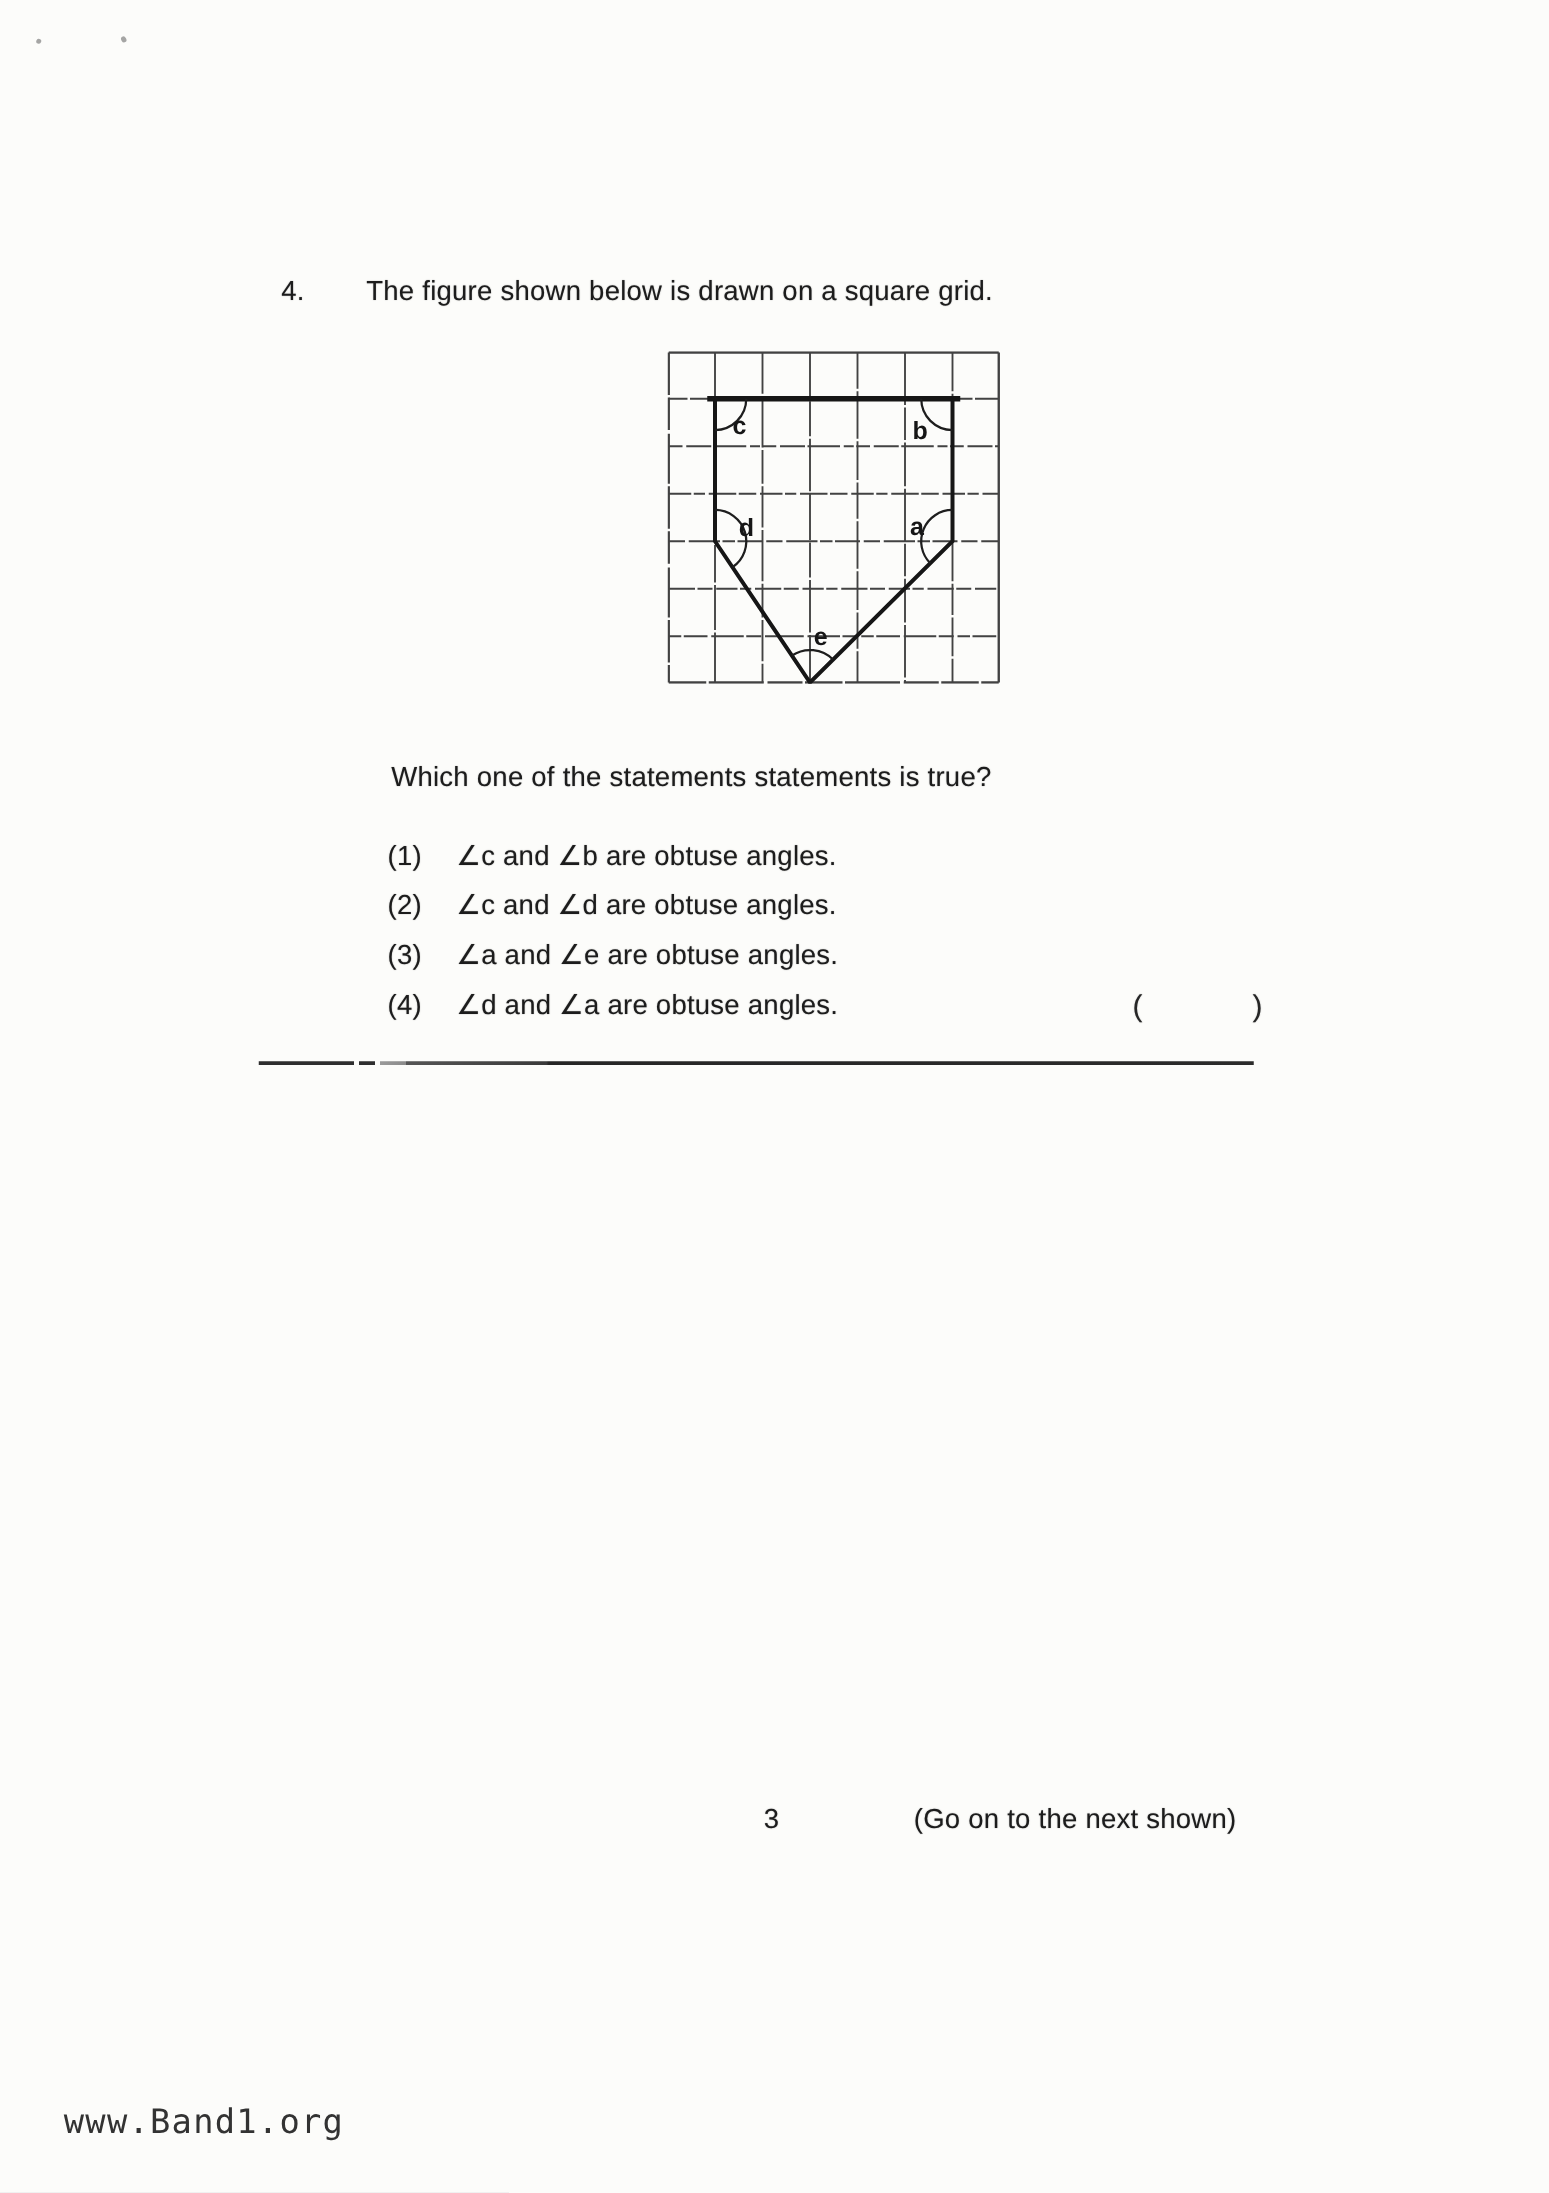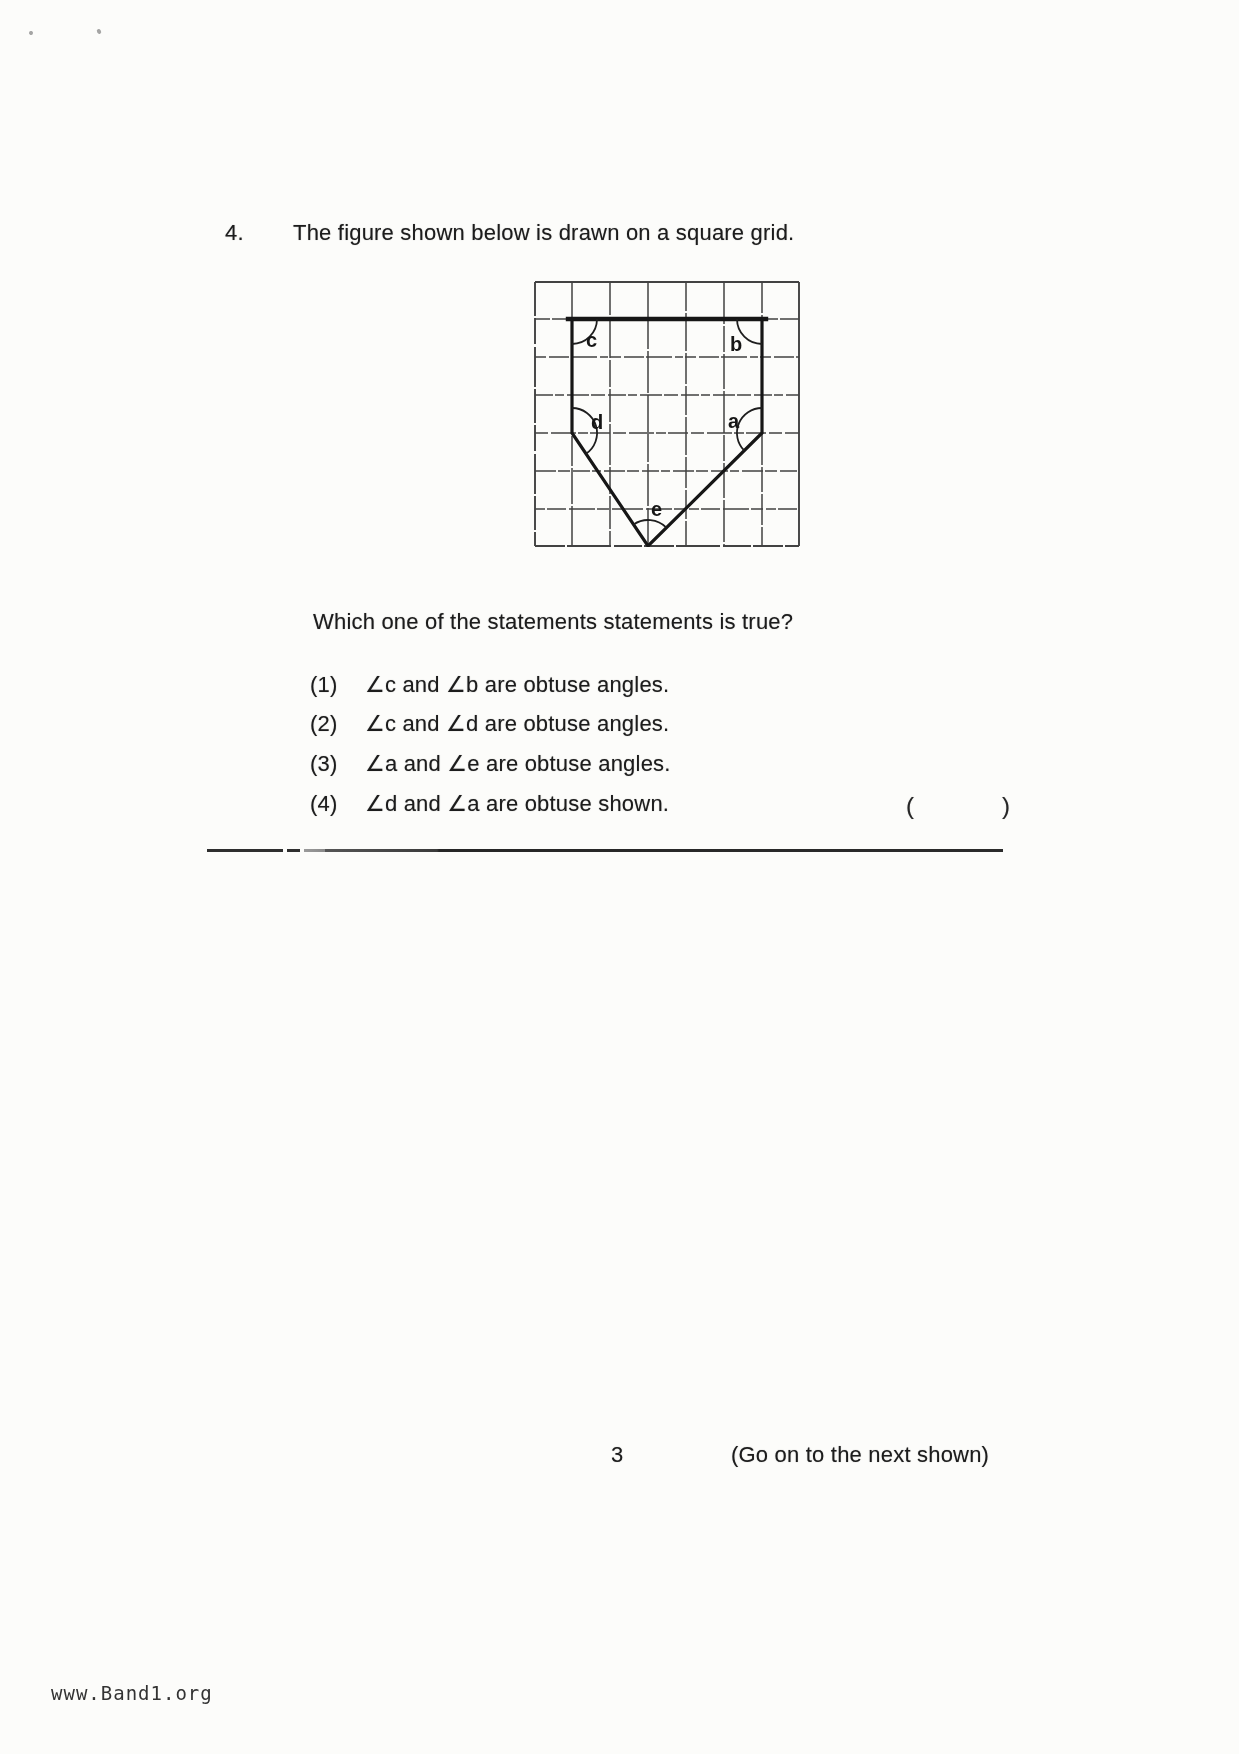--- a/index.html
+++ b/index.html
@@ -46,21 +46,21 @@
       rgba(0,0,0,0) 93px,rgba(0,0,0,0) 97px,
       #9a9a9a 97px,#8a8a8a 118px,
       #555555 118px,#3a3a3a 230px,
       #262626 232px,#2b2b2b 100%);
   }
   .pagenum{left:611px;top:1441px;}
   .continue-note{left:731px;top:1441px;}
   .watermark{
     position:absolute;left:51px;top:1682px;
     font-family:"DejaVu Sans Mono", monospace;
-    font-size:19px;color:#333;letter-spacing:1px;
+    font-size:27px;color:#333;letter-spacing:1px;
     white-space:nowrap;
   }
   svg text{
     font-family:"Liberation Sans", sans-serif;
     font-size:20px;font-weight:700;fill:#161616;
   }
 </style>
 </head>
 <body>
 
@@ -120,21 +120,21 @@
   <div class="scan-text opt opt1">
     <span class="optlabel">(1)</span><span class="opttext">∠c and ∠b are obtuse angles.</span>
   </div>
   <div class="scan-text opt opt2">
     <span class="optlabel">(2)</span><span class="opttext">∠c and ∠d are obtuse angles.</span>
   </div>
   <div class="scan-text opt opt3">
     <span class="optlabel">(3)</span><span class="opttext">∠a and ∠e are obtuse angles.</span>
   </div>
   <div class="scan-text opt opt4">
-    <span class="optlabel">(4)</span><span class="opttext">∠d and ∠a are obtuse shown.</span>
+    <span class="optlabel">(4)</span><span class="opttext">∠d and ∠a are obtuse angles.</span>
   </div>
 
   <span class="paren paren-open">(</span>
   <span class="paren paren-close">)</span>
 
   <div class="rule"></div>
 
   <div class="scan-text pagenum">3</div>
   <div class="scan-text continue-note">(Go on to the next shown)</div>
 

